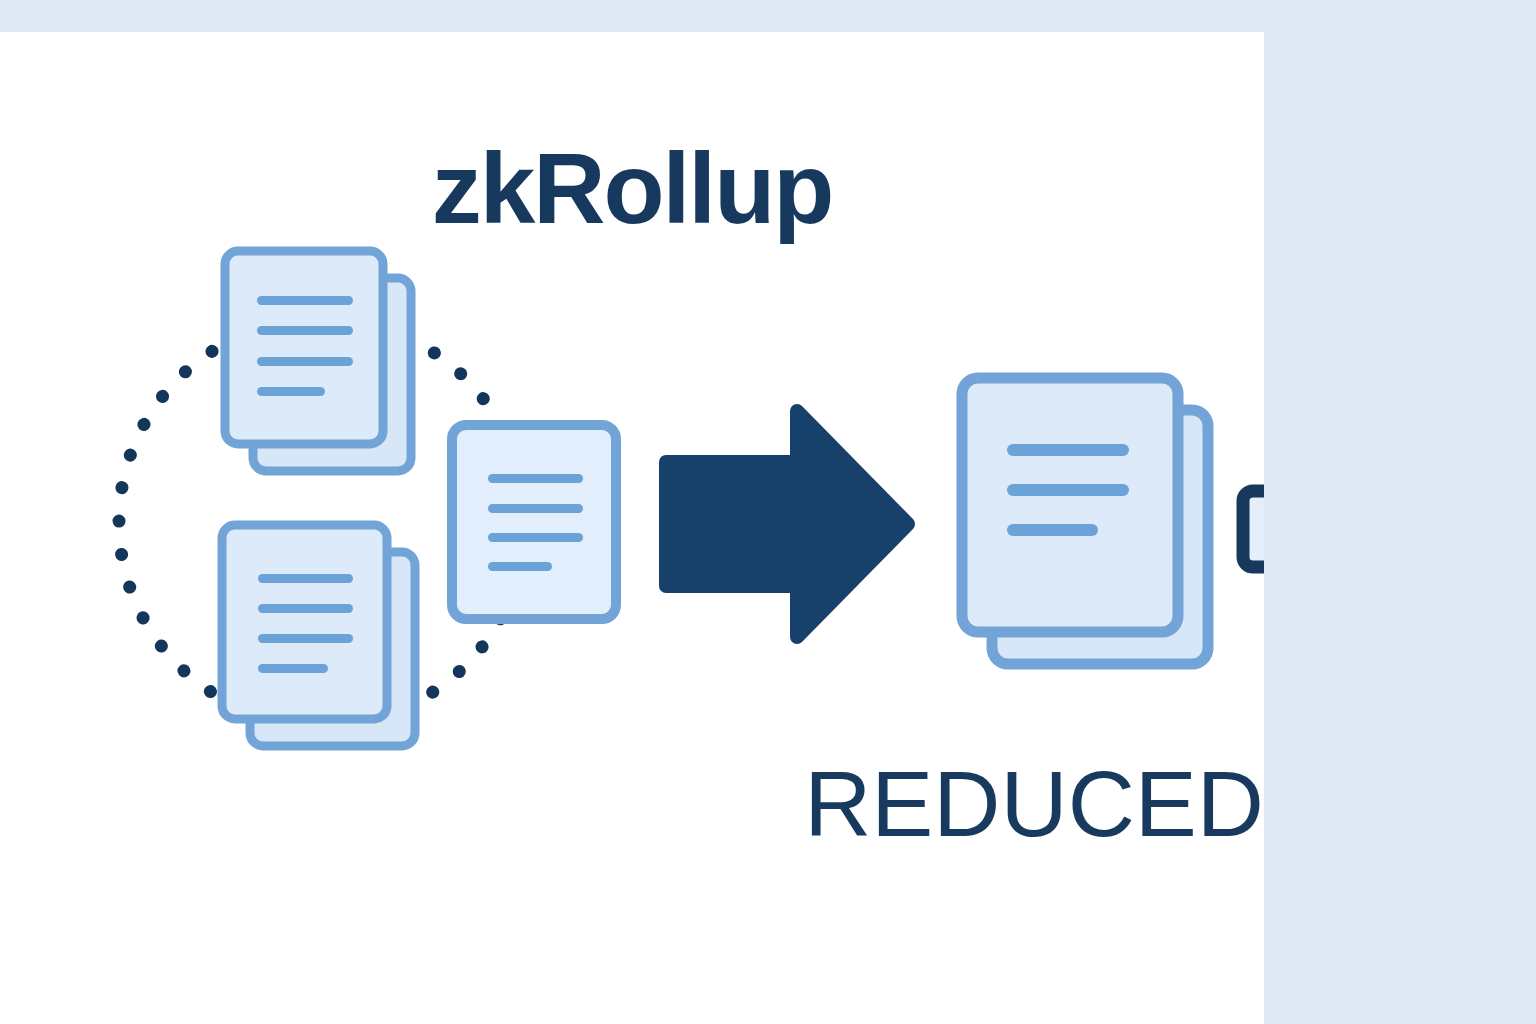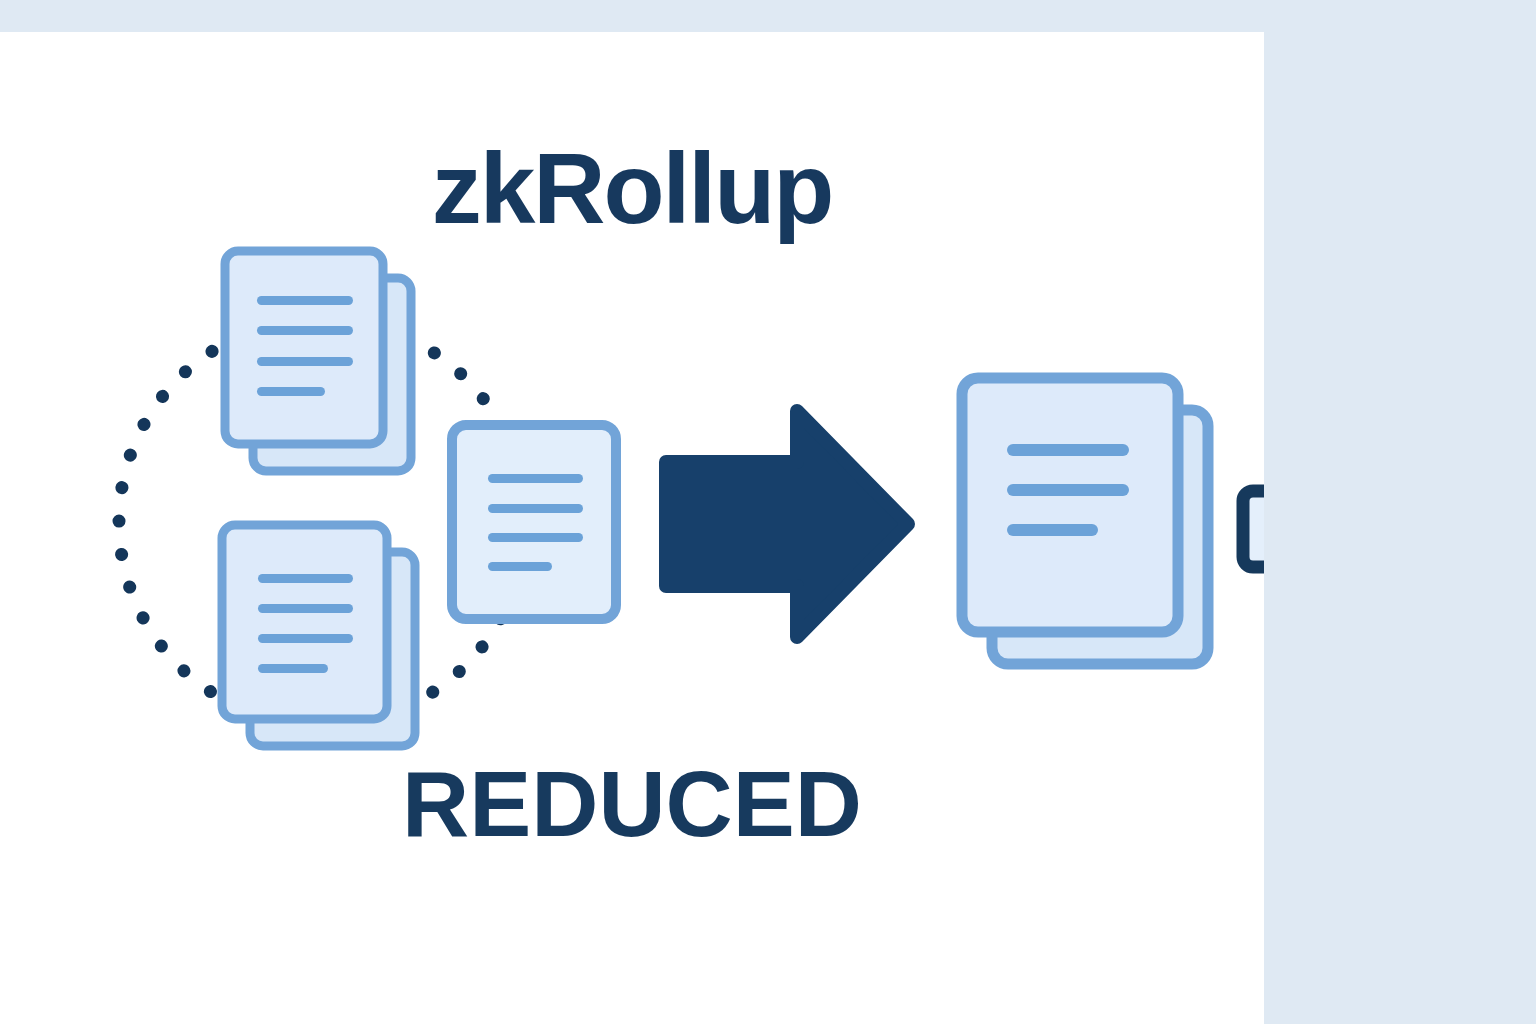--- a/index.html
+++ b/index.html
@@ -32,22 +32,22 @@
     letter-spacing: -2px;
     color: #17395e;
     line-height: 1.0;
     white-space: nowrap;
   }
   .caption {
     position: absolute;
     left: 0;
     right: 0;
     top: 722px;
-    text-align: center;
-    font-weight: bold;
+    text-align: right;
+    font-weight: normal;
     color: #173a5e;
     line-height: 1.08;
     white-space: nowrap;
   }
   .caption .cap-line {
     font-size: 93px;
     letter-spacing: 0px;
   }
 </style>
 </head>

